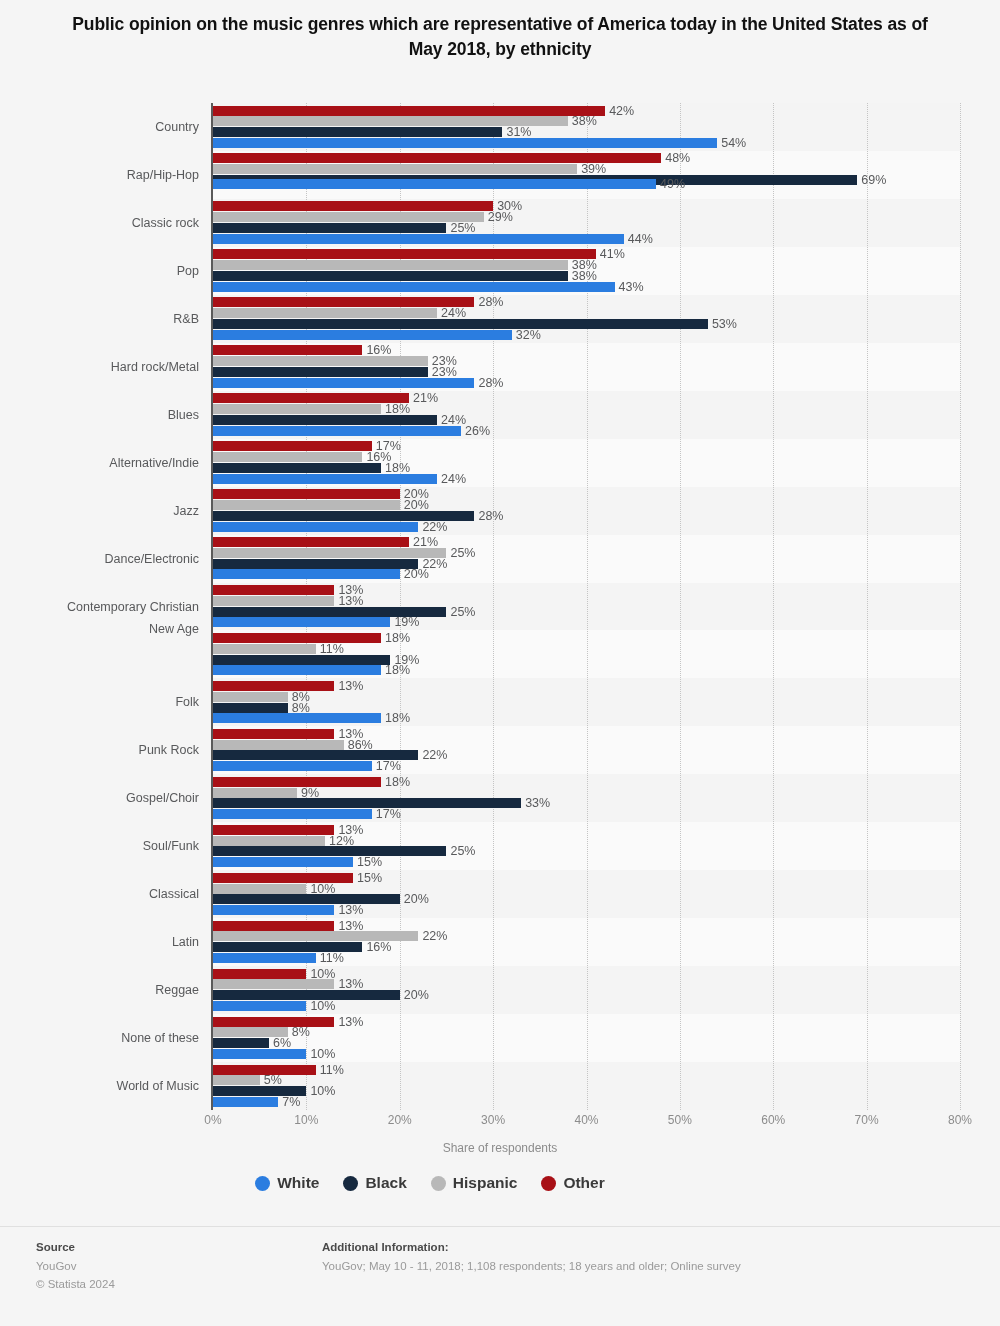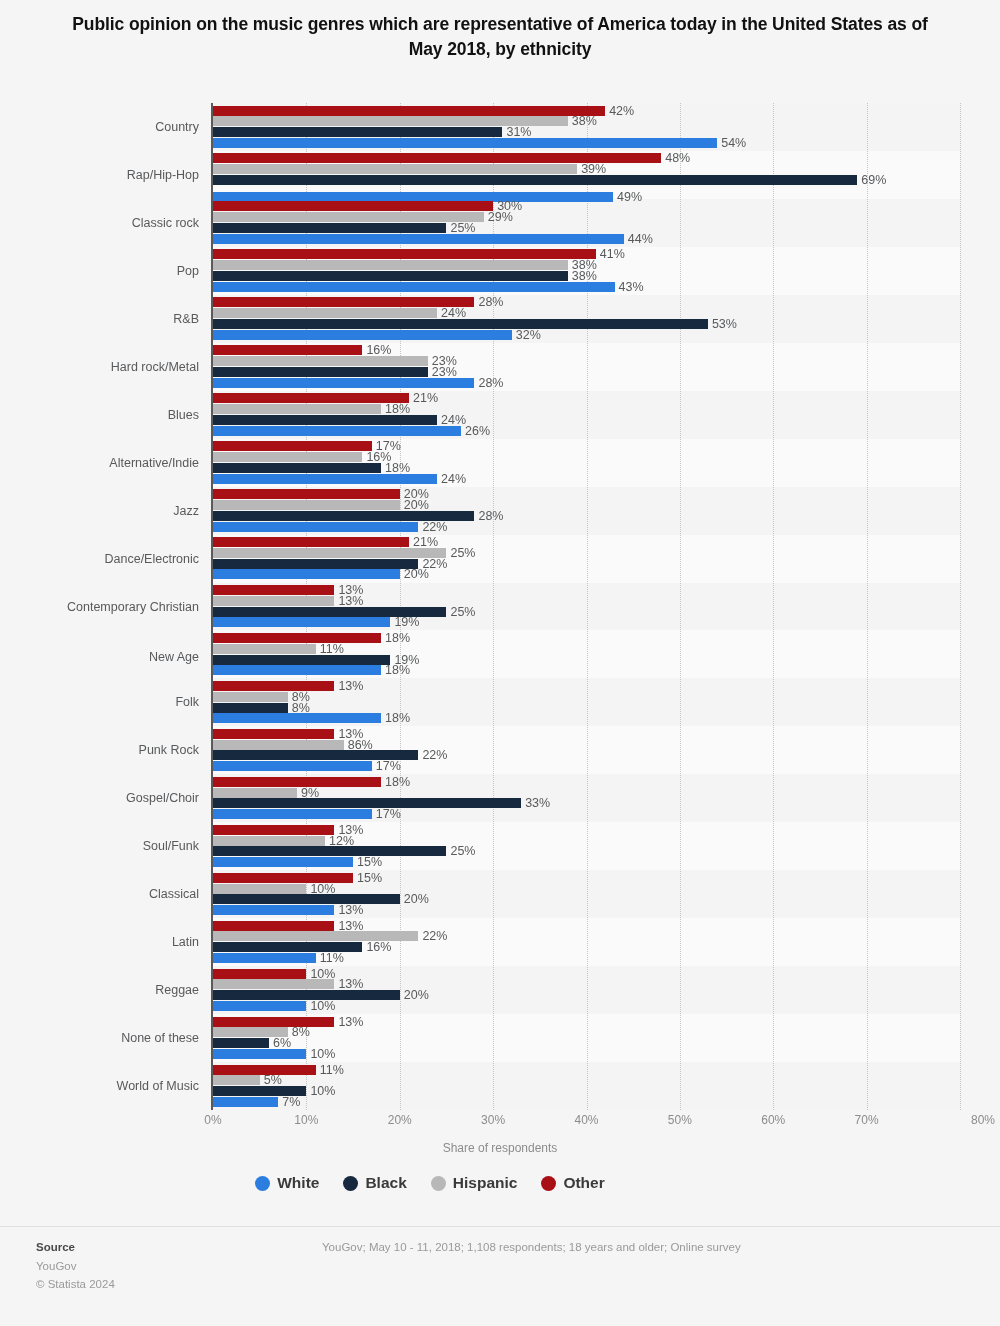--- a/index.html
+++ b/index.html
@@ -116,21 +116,21 @@
       <div class="cat-label" style="top: 71.9286px;">Rap/Hip-Hop</div>
       <div class="cat-label" style="top: 119.881px;">Classic rock</div>
       <div class="cat-label" style="top: 167.833px;">Pop</div>
       <div class="cat-label" style="top: 215.786px;">R&amp;B</div>
       <div class="cat-label" style="top: 263.738px;">Hard rock/Metal</div>
       <div class="cat-label" style="top: 311.69px;">Blues</div>
       <div class="cat-label" style="top: 359.643px;">Alternative/Indie</div>
       <div class="cat-label" style="top: 407.595px;">Jazz</div>
       <div class="cat-label" style="top: 455.548px;">Dance/Electronic</div>
       <div class="cat-label" style="top: 503.5px;">Contemporary Christian</div>
-      <div class="cat-label" style="top: 554px;">New Age</div>
+      <div class="cat-label" style="top: 526px;">New Age</div>
       <div class="cat-label" style="top: 599.405px;">Folk</div>
       <div class="cat-label" style="top: 647.357px;">Punk Rock</div>
       <div class="cat-label" style="top: 695.31px;">Gospel/Choir</div>
       <div class="cat-label" style="top: 743.262px;">Soul/Funk</div>
       <div class="cat-label" style="top: 791.214px;">Classical</div>
       <div class="cat-label" style="top: 839.167px;">Latin</div>
       <div class="cat-label" style="top: 887.119px;">Reggae</div>
       <div class="cat-label" style="top: 935.071px;">None of these</div>
       <div class="cat-label" style="top: 983.024px;">World of Music</div>
     </div>
@@ -179,21 +179,21 @@
       </div>
       <div class="bar" style="top: 50.4524px; width: 448.2px; background: rgb(168, 16, 22);">
         <span class="val">48%</span>
       </div>
       <div class="bar" style="top: 61.2524px; width: 364.162px; background: rgb(184, 184, 184);">
         <span class="val">39%</span>
       </div>
       <div class="bar" style="top: 72.0524px; width: 644.288px; background: rgb(22, 41, 63);">
         <span class="val">69%</span>
       </div>
-      <div class="bar" style="top: 89px; width: 400px; background: rgb(43, 125, 224); text-align: center;">
+      <div class="bar" style="top: 76px; width: 443px; background: rgb(43, 125, 224); text-align: center;">
         <span class="val">49%</span>
       </div>
       <div class="bar" style="top: 98.4048px; width: 280.125px; background: rgb(168, 16, 22);">
         <span class="val">30%</span>
       </div>
       <div class="bar" style="top: 109.205px; width: 270.787px; background: rgb(184, 184, 184);">
         <span class="val">29%</span>
       </div>
       <div class="bar" style="top: 120.005px; width: 233.438px; background: rgb(22, 41, 63);">
         <span class="val">25%</span>
@@ -422,21 +422,21 @@
 
 <div class="x-axis">
     <div class="x-tick" style="left: 0px;">0%</div>
     <div class="x-tick" style="left: 93.375px;">10%</div>
     <div class="x-tick" style="left: 186.75px;">20%</div>
     <div class="x-tick" style="left: 280.125px;">30%</div>
     <div class="x-tick" style="left: 373.5px;">40%</div>
     <div class="x-tick" style="left: 466.875px;">50%</div>
     <div class="x-tick" style="left: 560.25px;">60%</div>
     <div class="x-tick" style="left: 653.625px;">70%</div>
-    <div class="x-tick" style="left: 770px;">80%</div>
+    <div class="x-tick" style="left: 747px;">80%</div>
   </div>
 <div class="x-axis-label">Share of respondents</div>
 
 <div class="legend">
     <div class="legend-item">
       <span class="legend-dot" style="background: rgb(43, 125, 224);"></span>
       <span class="legend-label">White</span>
     </div>
     <div class="legend-item">
       <span class="legend-dot" style="background: rgb(22, 41, 63);"></span>
@@ -453,15 +453,16 @@
   </div>
 
 <div class="footer-rule"></div>
 <div class="footer">
   <div class="footer-col-left">
     <div class="footer-head">Source</div>
     <div>YouGov</div>
     <div>© Statista 2024</div>
   </div>
   <div class="footer-col-right">
+    <div class="footer-head">Additional Information:</div>
     <div>YouGov; May 10 - 11, 2018; 1,108 respondents; 18 years and older; Online survey</div>
   </div>
 </div>
 
 </body></html>

